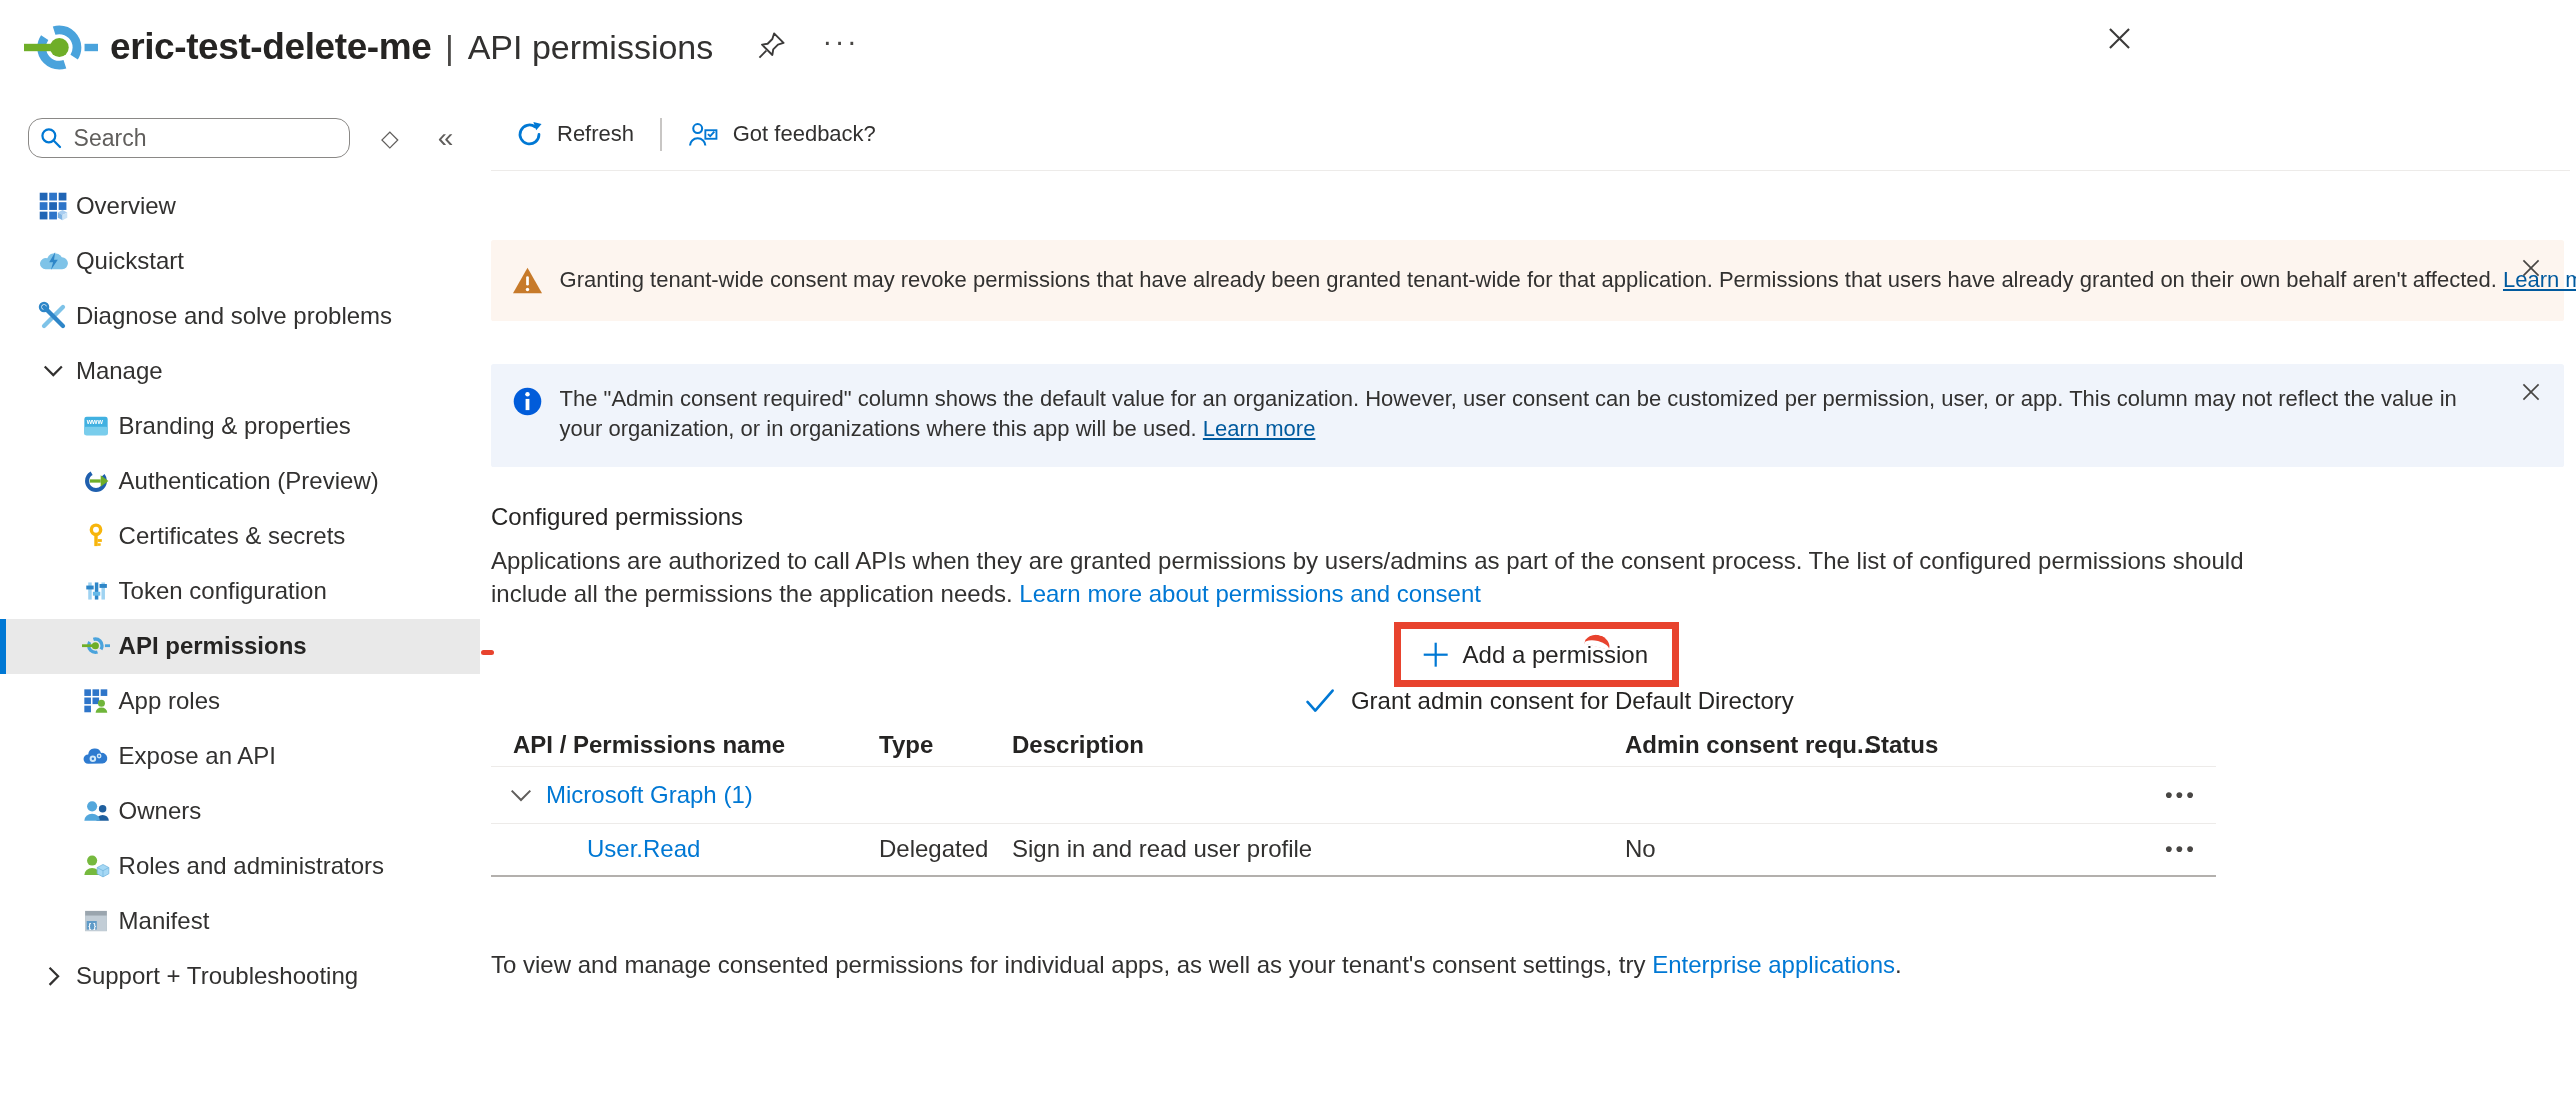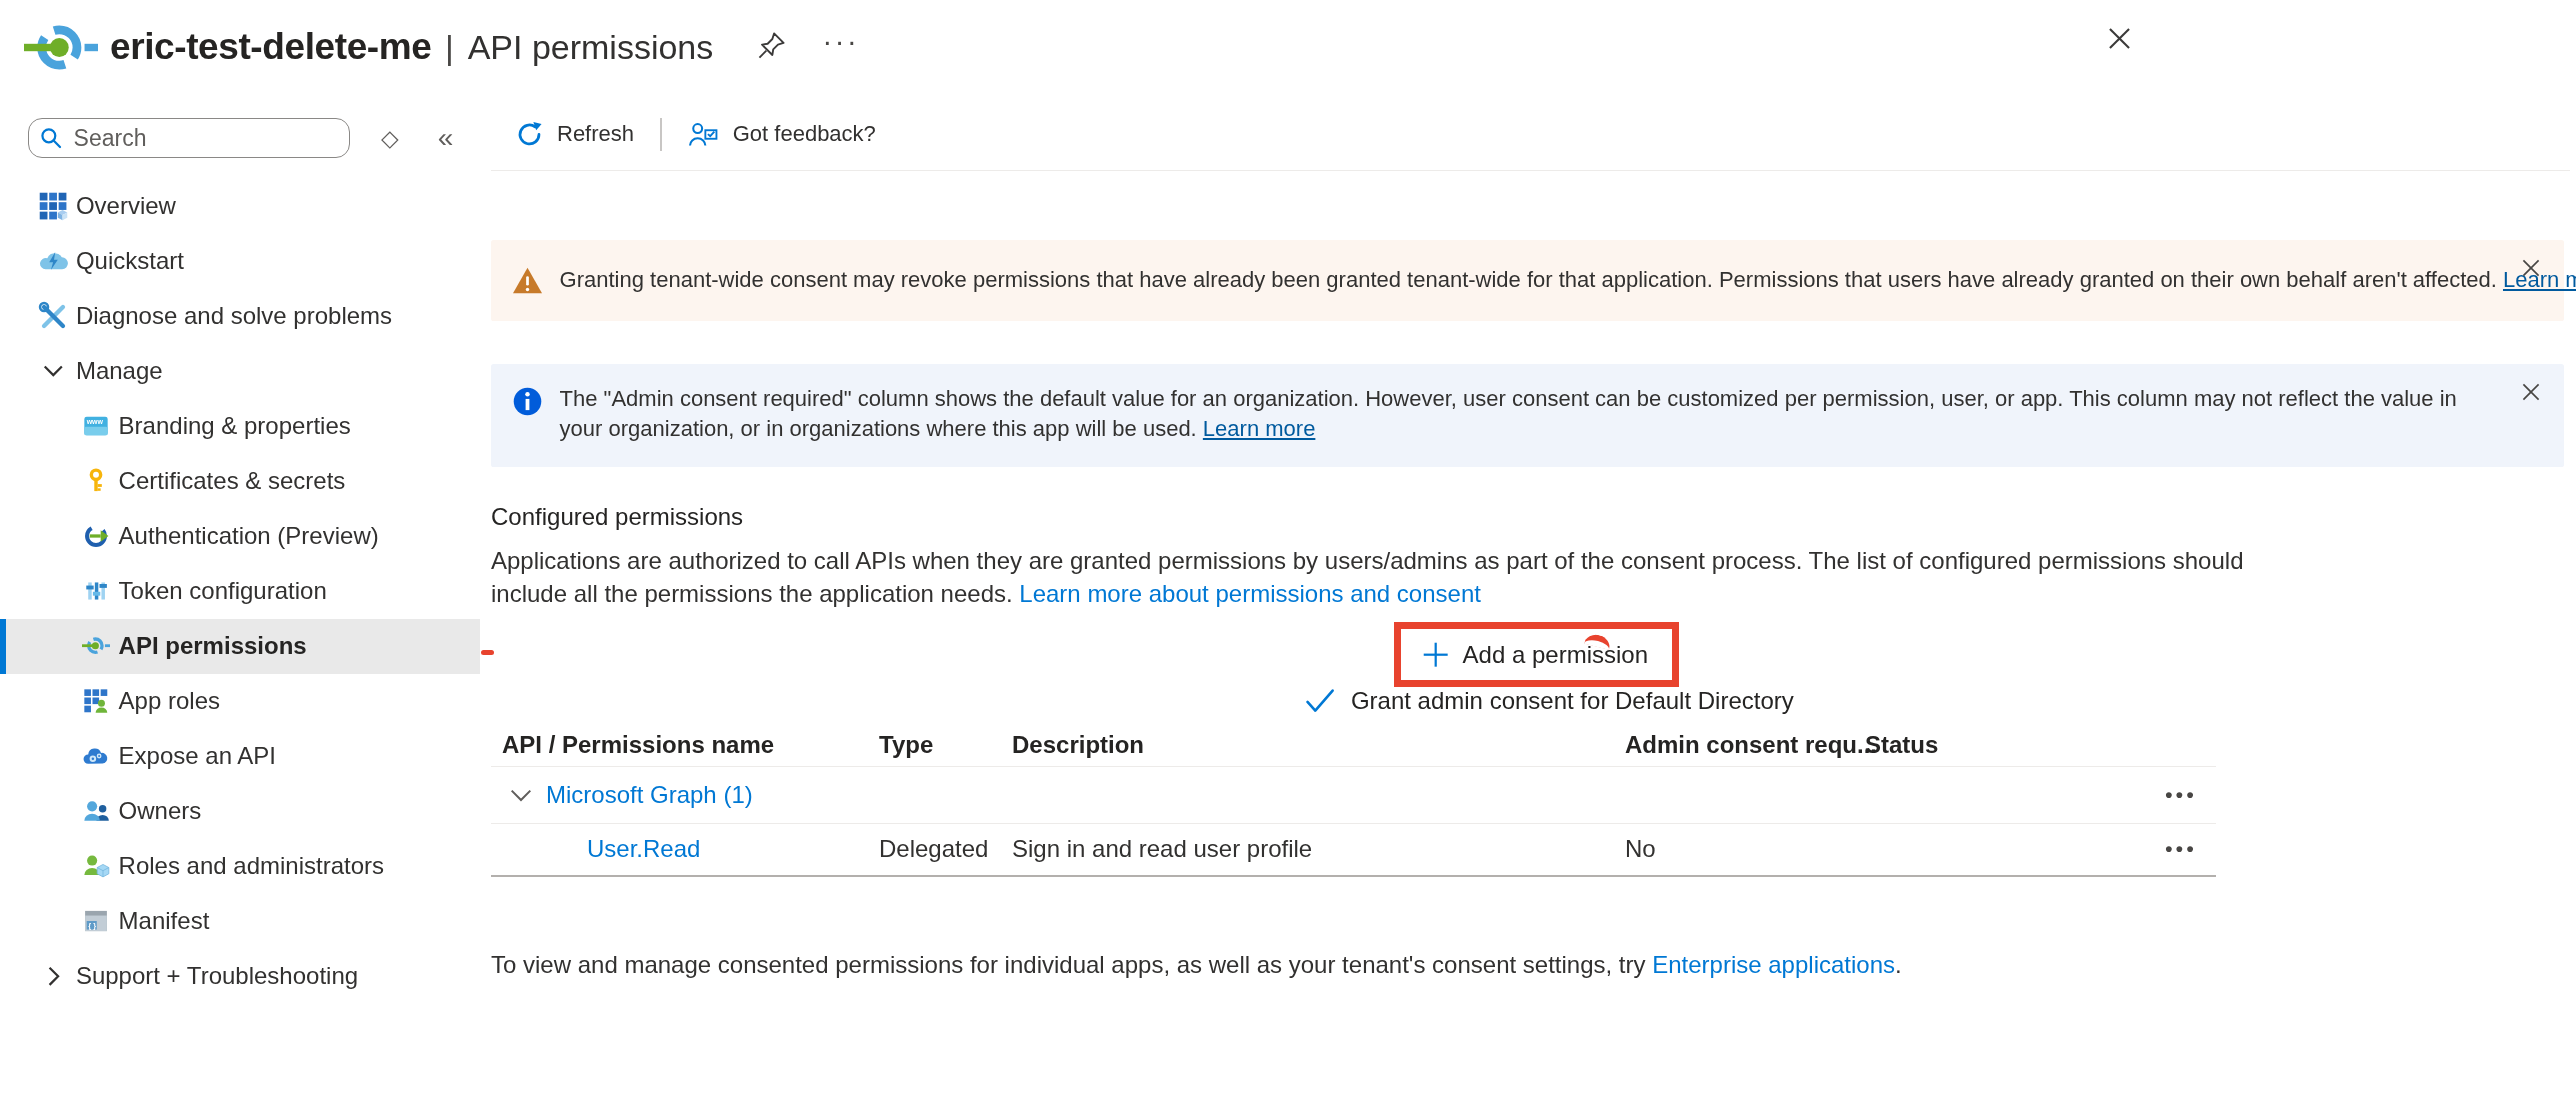--- a/index.html
+++ b/index.html
@@ -77,21 +77,21 @@
   .grant-btn { margin-left:31px; }
 
   
   .perm-table { margin-top:15.4px; width:1725px; }
   .t-head { position:relative; height:36px; border-bottom:1.7px solid #edebe9; }
   .t-head span { position:absolute; top:0; font-size:24px; font-weight:700; color:#252423; white-space:nowrap; }
   .t-row { position:relative; border-bottom:1.7px solid #edebe9; }
   .t-row.group { height:57px; }
   .t-row.leaf { height:53px; border-bottom:2.6px solid #b3b0ad; }
   .t-row span, .t-row a { position:absolute; top:50%; transform:translateY(-50%); font-size:24px; white-space:nowrap; }
-  .c-name { left:11px; } .c-type { left:388px; } .c-desc { left:521px; }
+  .c-name { left:22px; } .c-type { left:388px; } .c-desc { left:521px; }
   .c-admin { left:1134px; } .c-status { left:1374px; }
   .row-link { color:#0078d4; text-decoration:none; cursor:pointer; }
   .group-chev { position:absolute; left:19px; top:50%; transform:translateY(-50%); }
   .group .row-link { left:55px; }
   .leaf .row-link { left:96px; }
   .row-menu { position:absolute; right:19px; top:50%; transform:translateY(-50%); background:none; border:none; cursor:pointer; font-size:20.6px; letter-spacing:3.4px; color:#484644; font-weight:700; }
 
   .footer-note { margin-top:74px; font-size:24px; color:#323130; }
 </style>
 </head>
@@ -204,38 +204,38 @@
             <rect x="3" y="19" width="30" height="11" rx="2" fill="#79cdec"></rect>
             <text x="6" y="15.5" font-size="9" font-weight="bold" fill="#ffffff" font-family="sans-serif">www</text>
           </svg>
         </span>
         <span class="lbl">Branding &amp; properties</span>
       </div>
 
       <div class="menu-row sub">
         <span class="slot">
           <svg width="28" height="28" viewBox="0 0 36 36">
+            <circle cx="18" cy="18" r="11.5" fill="none" stroke="#1f5fae" stroke-width="5.2" stroke-dasharray="56 16" stroke-dashoffset="8"></circle>
+            <rect x="10" y="15.9" width="14" height="4.2" fill="#6fae28"></rect>
+            <polygon points="24,10.5 34,18 24,25.5" fill="#6fae28"></polygon>
+          </svg>
+        </span>
+        <span class="lbl">Authentication (Preview)</span>
+      </div>
+
+      <div class="menu-row sub">
+        <span class="slot">
+          <svg width="28" height="28" viewBox="0 0 36 36">
             <circle cx="18" cy="10" r="6" fill="none" stroke="#f7b50c" stroke-width="4.4"></circle>
             <rect x="15.8" y="15" width="4.4" height="16" fill="#f7b50c"></rect>
             <rect x="20" y="22" width="5.5" height="3.6" fill="#f7b50c"></rect>
             <rect x="20" y="27.4" width="4" height="3.2" fill="#f7b50c"></rect>
           </svg>
         </span>
         <span class="lbl">Certificates &amp; secrets</span>
-      </div>
-
-      <div class="menu-row sub">
-        <span class="slot">
-          <svg width="28" height="28" viewBox="0 0 36 36">
-            <circle cx="18" cy="18" r="11.5" fill="none" stroke="#1f5fae" stroke-width="5.2" stroke-dasharray="56 16" stroke-dashoffset="8"></circle>
-            <rect x="10" y="15.9" width="14" height="4.2" fill="#6fae28"></rect>
-            <polygon points="24,10.5 34,18 24,25.5" fill="#6fae28"></polygon>
-          </svg>
-        </span>
-        <span class="lbl">Authentication (Preview)</span>
       </div>
 
       <div class="menu-row sub">
         <span class="slot">
           <svg width="28" height="28" viewBox="0 0 36 36">
             <rect x="8" y="7" width="4.5" height="22" fill="#9fd3f2"></rect>
             <rect x="16.5" y="7" width="4.5" height="22" fill="#2e86c8"></rect>
             <rect x="25" y="7" width="4.5" height="22" fill="#9fd3f2"></rect>
             <rect x="5.5" y="11" width="9.5" height="5" fill="#2e86c8"></rect>
             <rect x="14" y="19" width="9.5" height="5" fill="#66b9e8"></rect>

